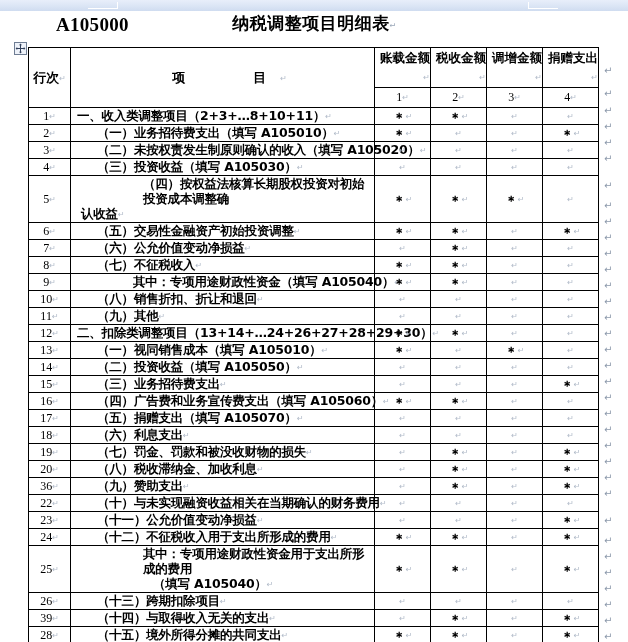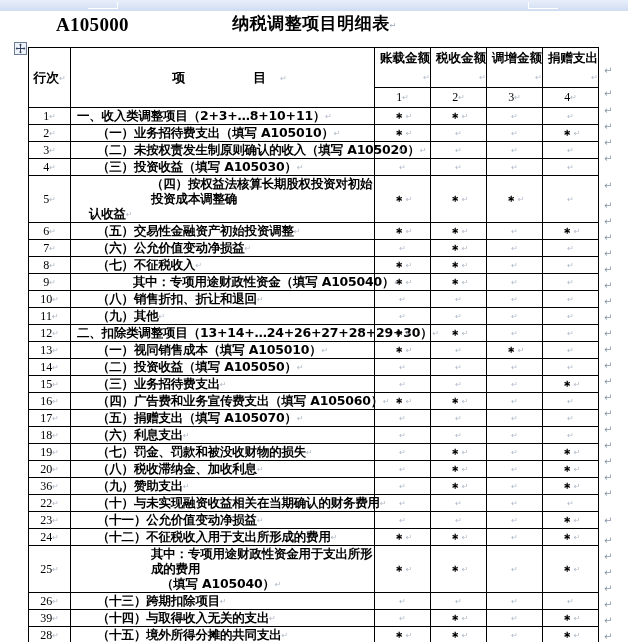--- a/index.html
+++ b/index.html
@@ -150,21 +150,21 @@
     white-space: nowrap;
     letter-spacing: -0.2px;
   }
   td.item.lvl0 { text-indent: 6px; }
   td.item.lvl1 { text-indent: 26px; }
   td.item.lvl2 { text-indent: 62px; }
   td.item.multi {
     white-space: normal;
     line-height: 15px;
     text-indent: 0;
-    padding-left: 12px;
+    padding-left: 4px;
   }
   td.item.multi .l1 { display:block; padding-left: 68px; }
   td.item.multi .l2 { display:block; padding-left: 78px; }
   td.item.multi .l2b { display:block; padding-left: 6px; }
 
   td.amt {
     text-align: center;
     font-size: 12px;
     font-family: "DejaVu Sans", sans-serif;
     height: 16px;

